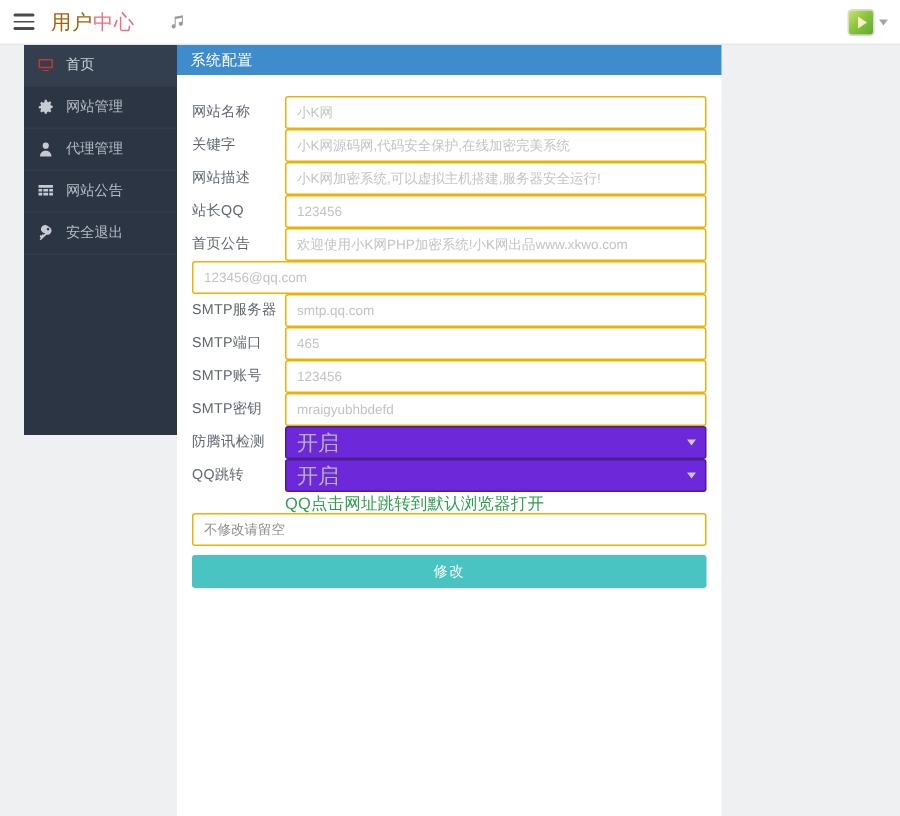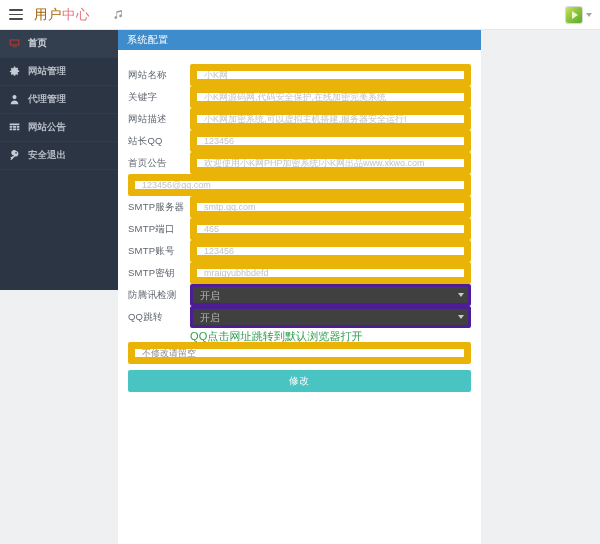--- a/index.html
+++ b/index.html
@@ -85,26 +85,25 @@
   .caret-down {
     width: 0; height: 0;
     border-left: 3px solid transparent;
     border-right: 3px solid transparent;
     border-top: 4px solid #a5a5a5;
   }
 
   
   .sidebar {
     position: absolute;
-    left: 0; top: 30px;
+    left: 16px; top: 30px;
     width: 123px; height: 260px;
     background: #2b3544;
     box-sizing: border-box;
     padding-top: 0;
-    font-weight: bold;
   }
   .nav-item {
     height: 28px;
     display: flex;
     align-items: center;
     padding-left: 9px;
     box-sizing: border-box;
     color: #b6bcc6;
     font-size: 9.5px;
     cursor: pointer;
@@ -167,21 +166,21 @@
   }
   .field-wrap {
     flex: 1;
     min-width: 0;
   }
   .form-input {
     display: block;
     width: 100%;
     height: 22px;
     box-sizing: border-box;
-    border: 7px solid #eab308;
+    border: 1px solid #eab308;
     border-radius: 2px;
     background: #fff;
     padding: 0 7px;
     font-size: 9px;
     font-family: "Liberation Sans", "DejaVu Sans", sans-serif;
     color: #8d8d8d;
     outline: none;
   }
   .form-input::placeholder { color: #c3c3c3; }
   .select-wrap { position: relative; }
@@ -195,25 +194,25 @@
     border-top: 4px solid #c9c9c9;
     pointer-events: none;
   }
   .form-select {
     appearance: none;
     -webkit-appearance: none;
     display: block;
     width: 100%;
     height: 22px;
     box-sizing: border-box;
-    border: 3px solid #4c1d95;
+    border: 1px solid #4c1d95;
     border-radius: 2px;
-    background: #404040;
+    background: #6d28d9;
     padding: 0 18px 0 7px;
-    font-size: 10px;
+    font-size: 14px;
     font-family: "Liberation Sans", "DejaVu Sans", sans-serif;
     color: #b6b6b6;
     outline: none;
   }
   .help-text {
     margin-top: 3px;
     font-size: 11px;
     color: #2f9e4f;
     letter-spacing: 0.1px;
     line-height: 11px;

